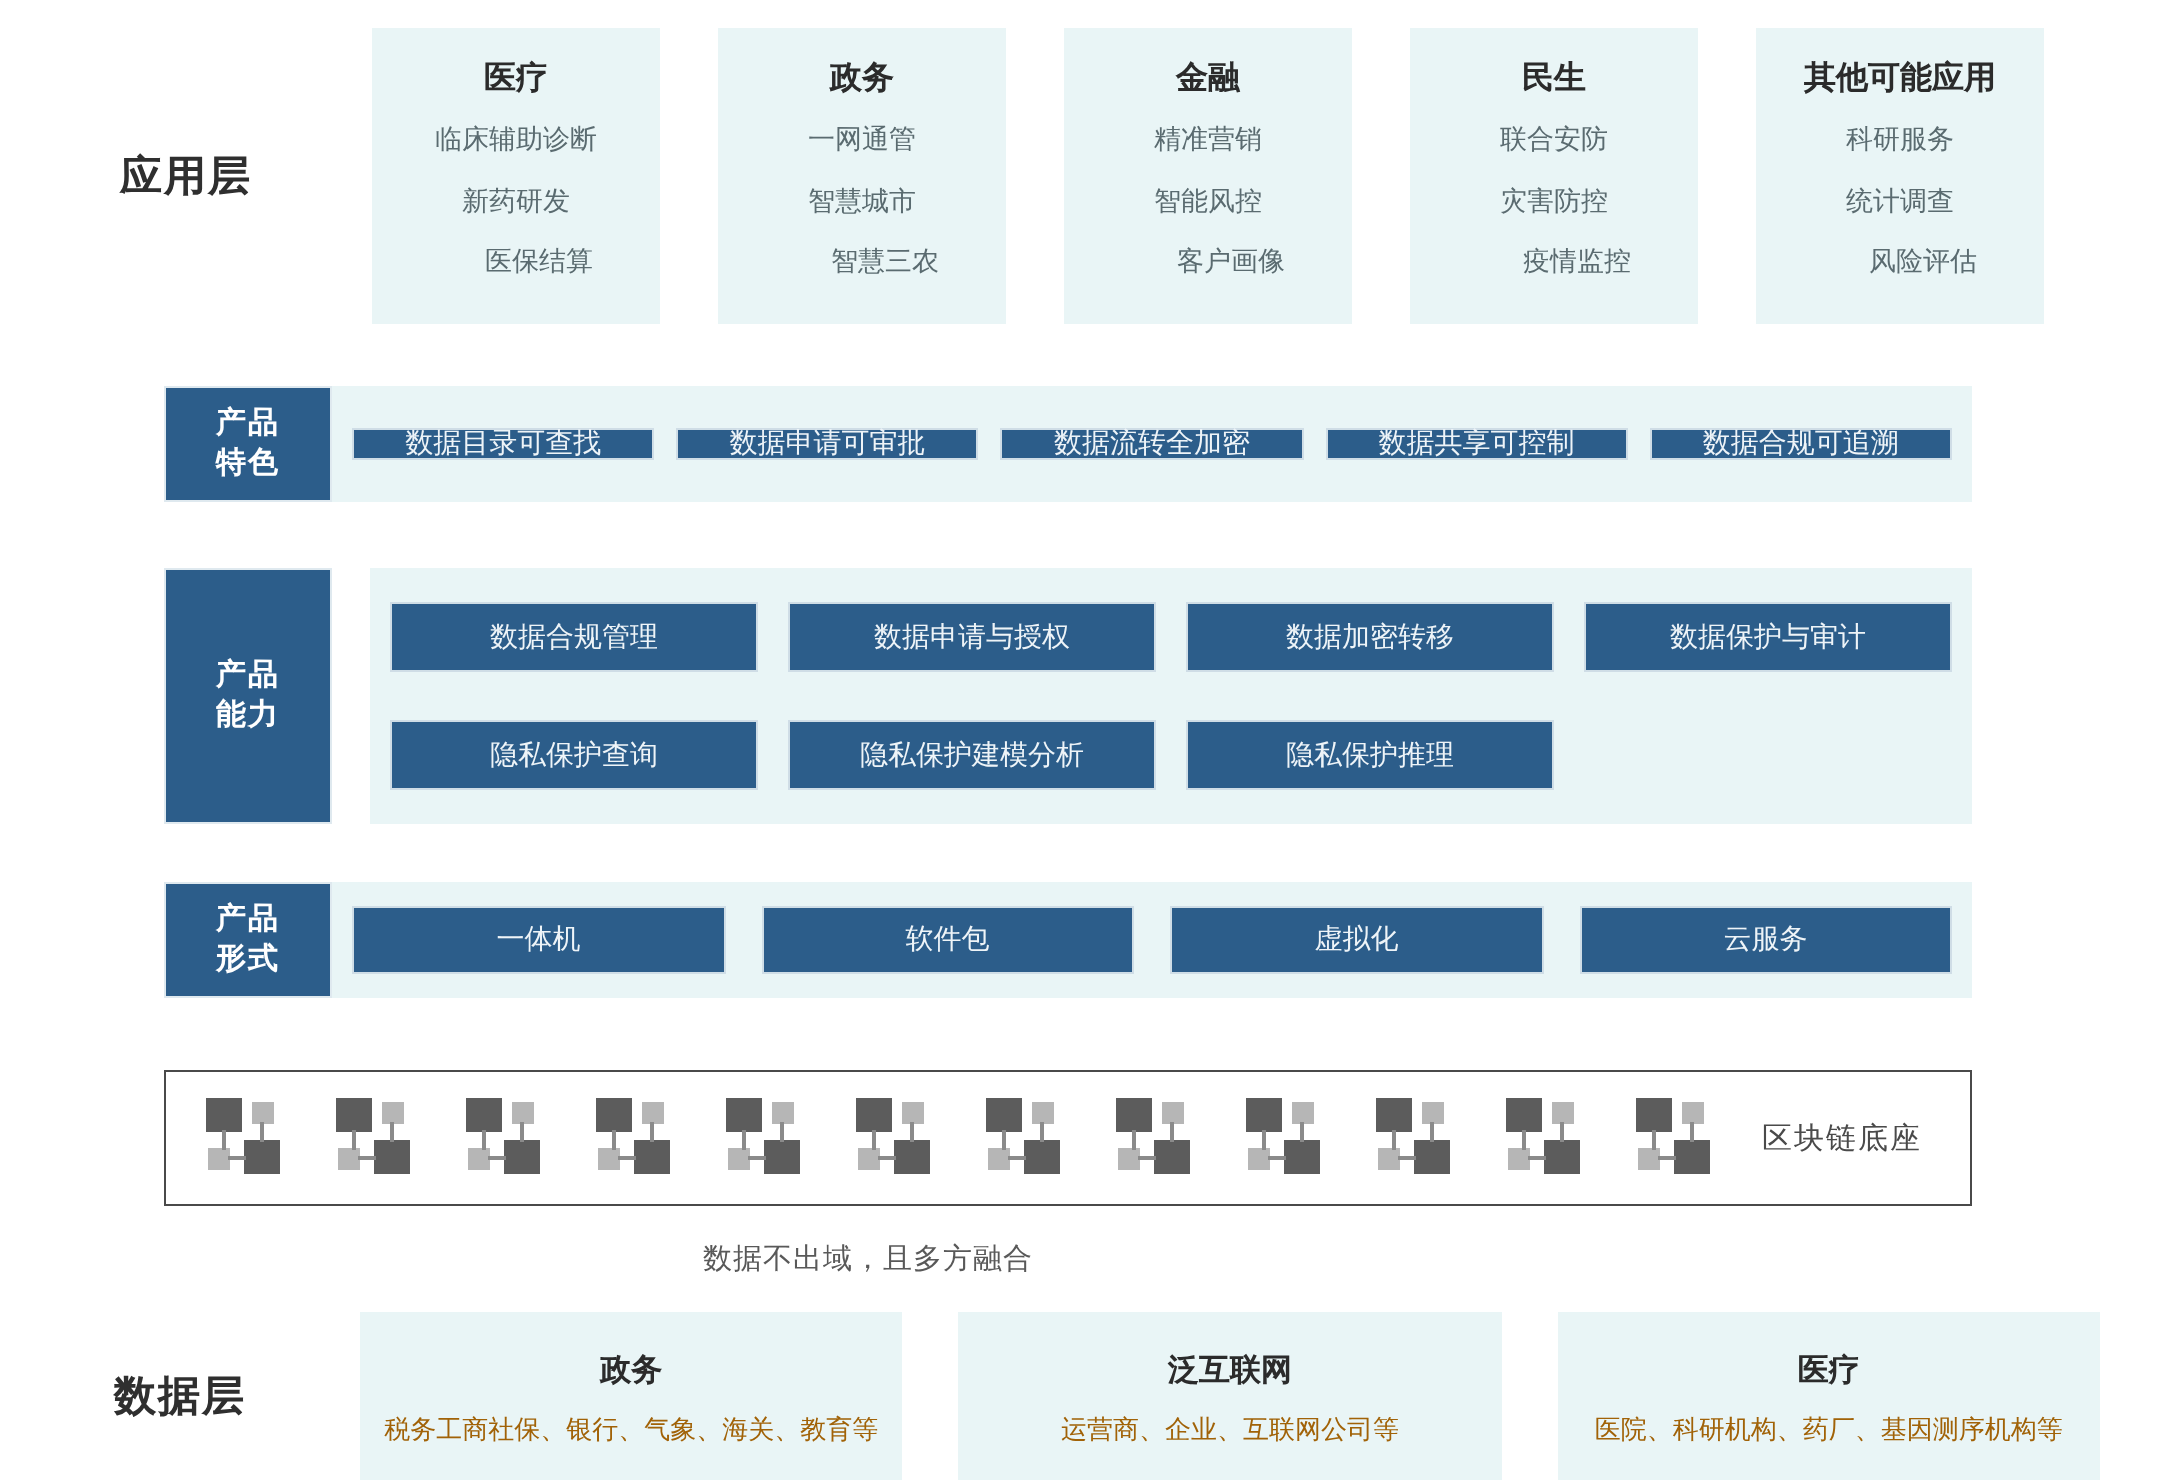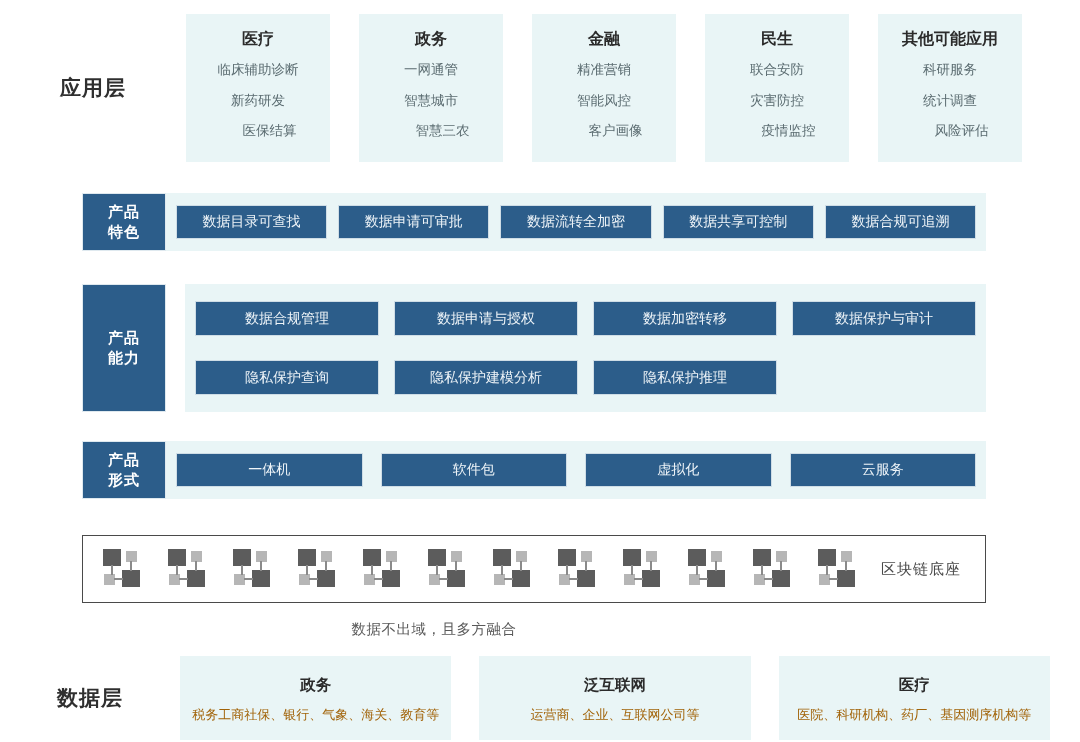--- a/index.html
+++ b/index.html
@@ -114,21 +114,21 @@
   .pill {
     background: #2c5d8a;
     border: 1px solid #cfdde6;
     color: #eef4f8;
     font-size: 14px;
     display: flex;
     align-items: center;
     justify-content: center;
     box-sizing: border-box;
   }
-  #product-features .pill { flex: 1 1 0; height: 34px; }
+  #product-features .pill { flex: 1 1 0; height: 16px; }
   #product-capabilities .pill { flex: 1 1 0; height: 35px; }
   #product-forms .pill { flex: 1 1 0; height: 34px; }
   .cap-line .pill.spacer {
     background: transparent;
     border-color: transparent;
   }
 
   
   #blockchain-base {
     position: absolute;

